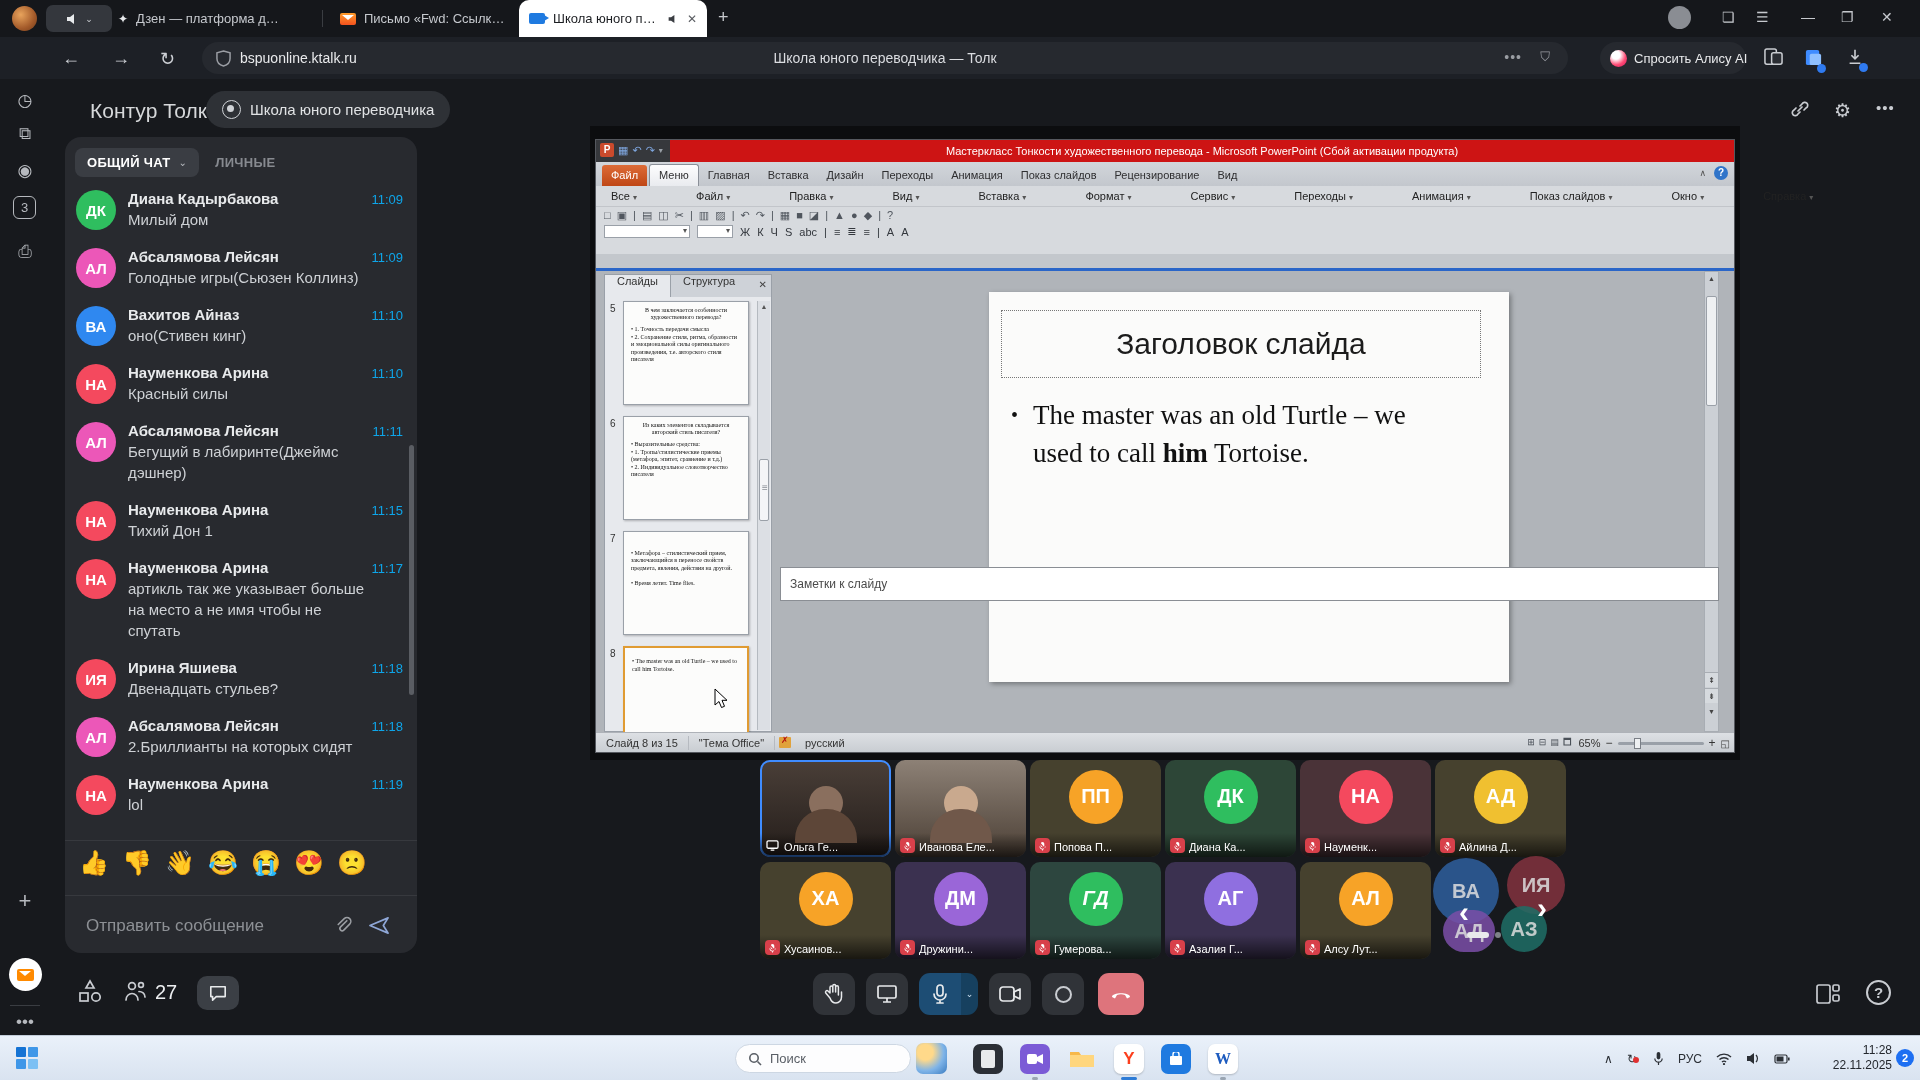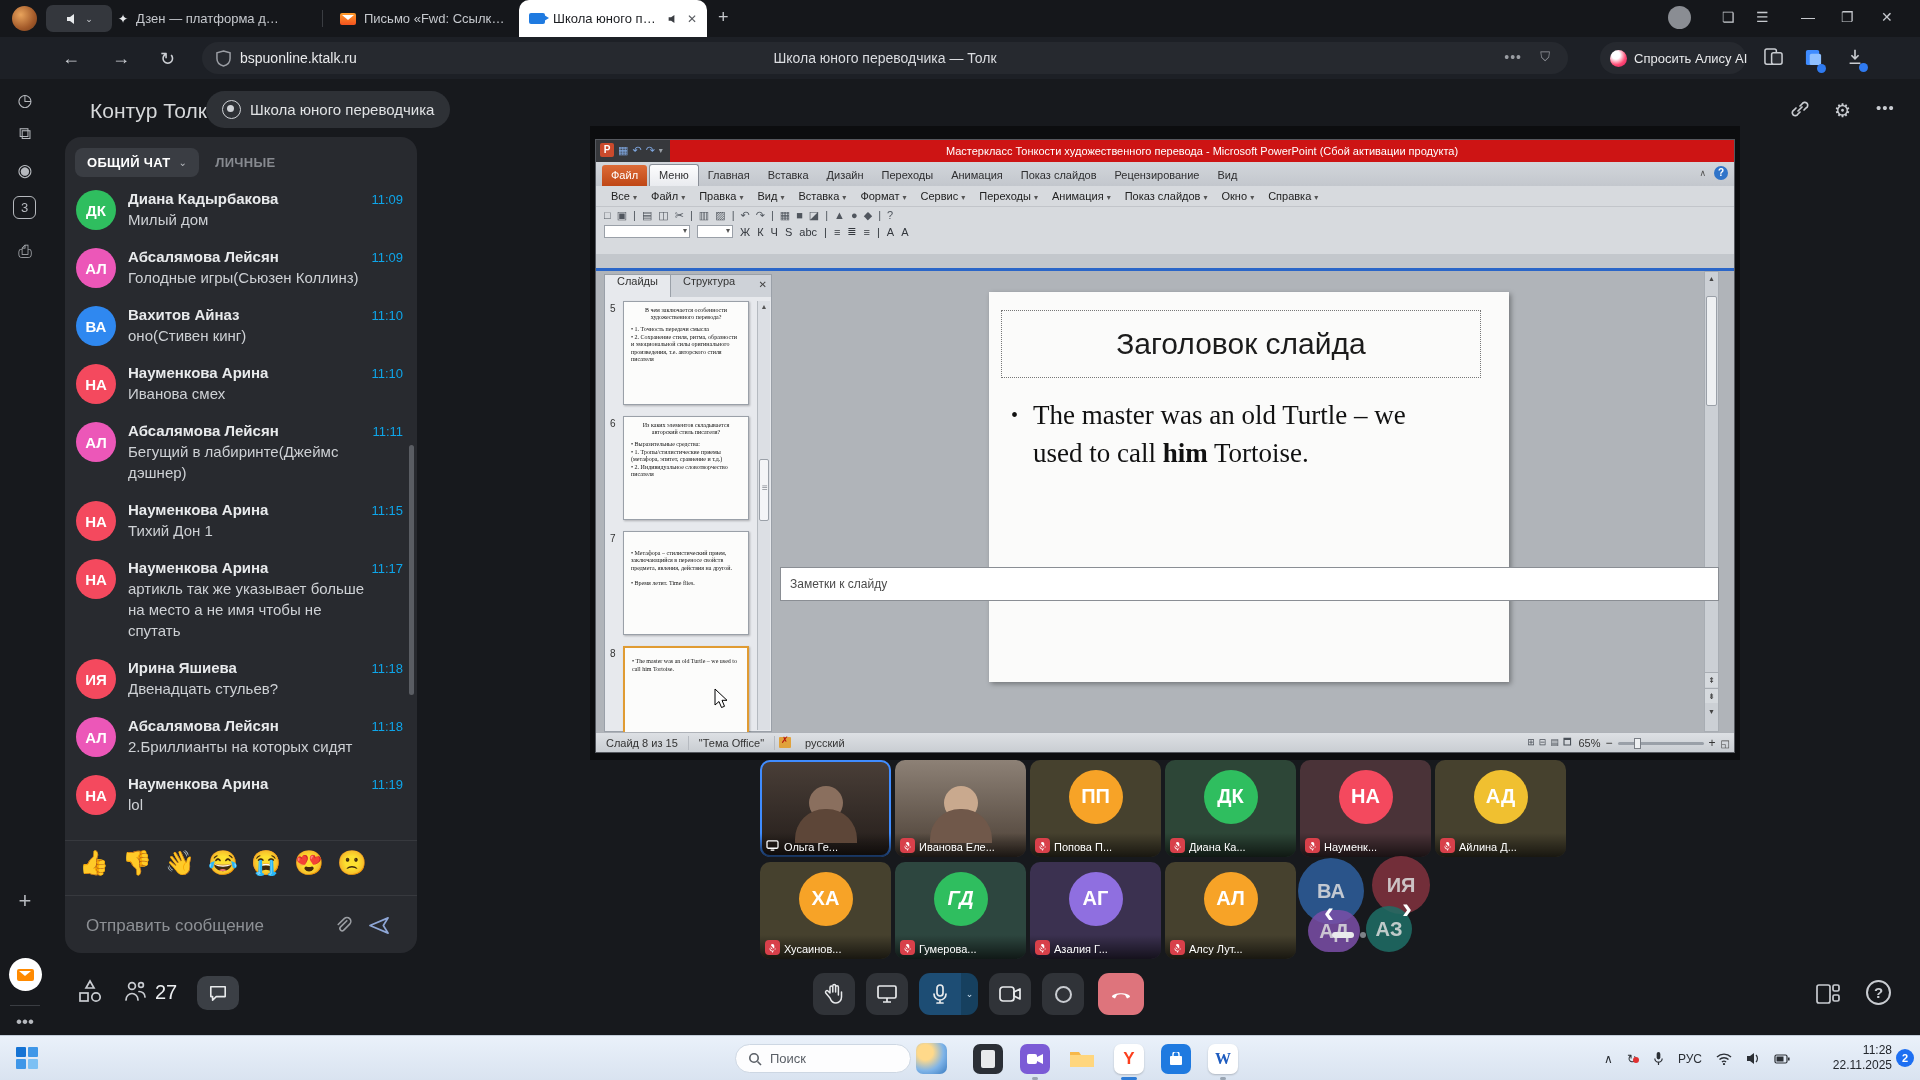--- a/index.html
+++ b/index.html
@@ -97,21 +97,21 @@
   .ppt-qa .g { font-size:11px; color:#7fa7e0; }
   .ppt-red { position:absolute; left:74px; right:0; top:0; height:22px; background:#cd1414; color:#fff; font-size:11px;
     display:flex; align-items:center; justify-content:center; white-space:nowrap; overflow:hidden; }
   .ppt-tabs { position:absolute; left:0; top:22px; width:100%; height:24px; background:linear-gradient(#d2d6db,#c3c7cd);
     display:flex; align-items:flex-end; padding-left:6px; }
   .ptab { font-size:11px; color:#2e2e30; padding:4px 9px 5px; white-space:nowrap; }
   .ptab.file { background:linear-gradient(#dd6b37,#bf4716); color:#fff; border-radius:3px 3px 0 0; margin-right:2px; }
   .ptab.current { background:linear-gradient(#fdfdfe,#e9ebef); border:1px solid #8a8f98; border-bottom:none; border-radius:3px 3px 0 0; }
   .ppt-tabs-right { position:absolute; right:6px; top:26px; display:flex; gap:8px; align-items:center; }
   .ppt-help { width:14px; height:14px; border-radius:50%; background:#2f74c9; color:#fff; font-size:10px; font-weight:700; text-align:center; line-height:14px; }
-  .ppt-menus { position:absolute; left:0; top:46px; width:100%; height:20px; background:#d7dade; display:flex; align-items:center; padding-left:8px; }
+  .ppt-menus { position:absolute; left:0; top:46px; width:100%; height:20px; background:#d7dade; display:flex; align-items:center; padding-left:8px;gap:45px; }
   .pmenu { font-size:11px; color:#222; padding:0 7px; white-space:nowrap; }
   .pmenu .dn { font-size:8px; color:#555; }
   .ppt-tb1 { position:absolute; left:0; top:66px; width:100%; height:17px; border-top:1px solid #c2c5ca; background:#d7dade;
     display:flex; align-items:center; padding-left:8px; gap:6px; }
   .ppt-tb1 span { font-size:11px; color:#50565e; }
   .ppt-tb2 { position:absolute; left:0; top:83px; width:100%; height:17px; background:#d7dade; display:flex; align-items:center; padding-left:8px; gap:7px; }
   .ppt-tb2 .box { width:86px; height:13px; background:#fff; border:1px solid #9aa0a8; position:relative; }
   .ppt-tb2 .box.small { width:36px; }
   .ppt-tb2 .box::after { content:"▾"; position:absolute; right:2px; top:0px; font-size:8px; color:#555; }
   .ppt-tb2 span { font-size:11px; color:#33373d; }
@@ -363,21 +363,21 @@
           <div class="tm">11:10</div>
           <div class="tx">оно(Стивен кинг)</div>
         </div>
 
         <div class="msg">
           <div class="av" style="background: rgb(244, 73, 94);">
             <span>НА</span>
           </div>
           <div class="nm">Науменкова Арина</div>
           <div class="tm">11:10</div>
-          <div class="tx">Иванова смех</div>
+          <div class="tx">Красный силы</div>
         </div>
 
         <div class="msg">
           <div class="av" style="background: rgb(236, 87, 184);">
             <span>АЛ</span>
           </div>
           <div class="nm">Абсалямова Лейсян</div>
           <div class="tm">11:11</div>
           <div class="tx">Бегущий в лабиринте(Джеймс дэшнер)</div>
         </div>
@@ -857,20 +857,35 @@
             <svg width="9" height="10" viewBox="0 0 10 11">
               <rect x="3" y="1" width="4" height="6" rx="2" fill="#fff"></rect>
               <path d="M2 6a3 3 0 006 0M5 9v1.5" stroke="#fff" stroke-width="1" fill="none"></path>
               <path d="M1 1l8 9" stroke="#d8404a" stroke-width="1.4"></path>
             </svg>
           </span>
           <span class="nm">Хусаинов...</span>
         </div>
       </div>
 
+      <div class="tile init mic" style="background: rgb(59, 49, 80);">
+        <div class="circle" style="background: rgb(154, 102, 216);">
+          <span>ДМ</span>
+        </div>
+        <div class="nameband">
+          <span class="badge micoff">
+            <svg width="9" height="10" viewBox="0 0 10 11">
+              <rect x="3" y="1" width="4" height="6" rx="2" fill="#fff"></rect>
+              <path d="M2 6a3 3 0 006 0M5 9v1.5" stroke="#fff" stroke-width="1" fill="none"></path>
+              <path d="M1 1l8 9" stroke="#d8404a" stroke-width="1.4"></path>
+            </svg>
+          </span>
+          <span class="nm">Дружини...</span>
+        </div>
+      </div>
 
       <div class="tile init mic" style="background: rgb(45, 70, 63);">
         <div class="circle" style="background: rgb(47, 190, 95); font-style: italic;">
           <span>ГД</span>
         </div>
         <div class="nameband">
           <span class="badge micoff">
             <svg width="9" height="10" viewBox="0 0 10 11">
               <rect x="3" y="1" width="4" height="6" rx="2" fill="#fff"></rect>
               <path d="M2 6a3 3 0 006 0M5 9v1.5" stroke="#fff" stroke-width="1" fill="none"></path>

